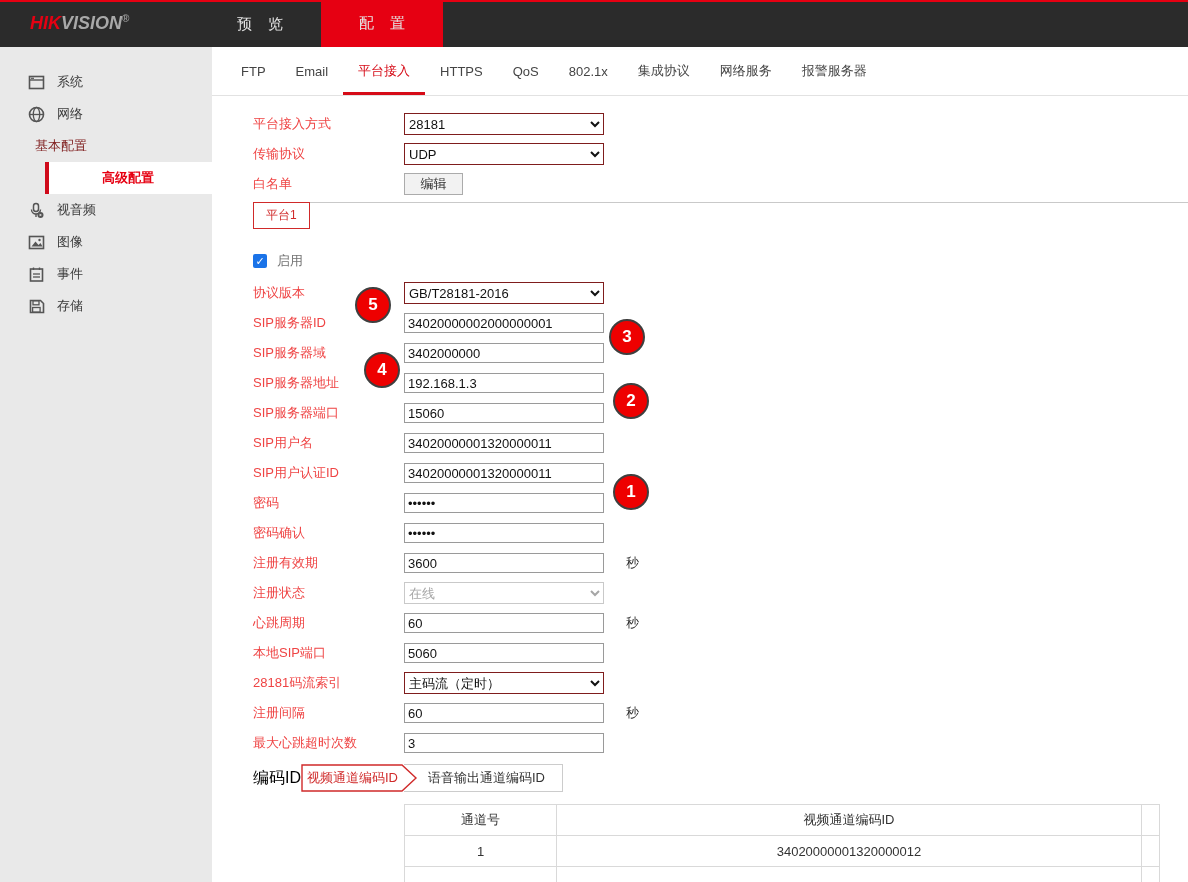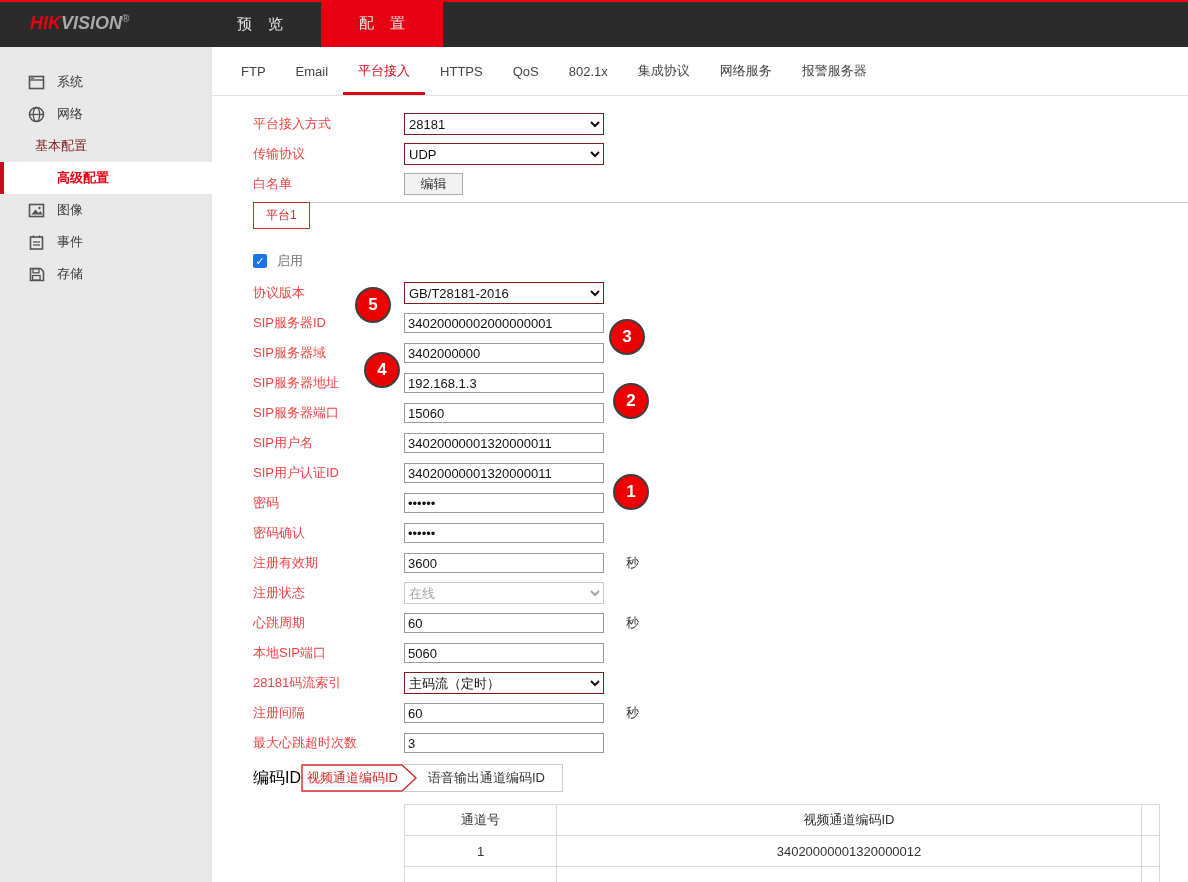--- a/index.html
+++ b/index.html
@@ -22,21 +22,21 @@
 
   
   .sidebar { position:absolute; left:0; top:47px; width:212px; height:835px;
     background:#e9e9e9; padding-top:19px; }
   .side-item { height:32px; display:flex; align-items:center; padding-left:28px;
     font-size:13px; color:#3c3c3c; cursor:pointer; }
   .side-item .sicon { width:17px; height:17px; margin-right:12px; display:inline-flex; }
   .side-sub { height:32px; display:flex; align-items:center; padding-left:35px;
     font-size:13px; color:#7f1d1d; cursor:pointer; }
   .side-sub.active { background:#fff; color:#e60012; border-left:4px solid #cf0a1a;
-    padding-left:53px; font-weight:bold; }
+    padding-left:53px; font-weight:bold;margin-left:45px; }
   .sicon svg { width:17px; height:17px; }
 
   
   .content { position:absolute; left:212px; top:47px; width:976px; height:835px; background:#fff; }
   .tabbar { height:49px; display:flex; align-items:stretch; border-bottom:1px solid #e2e2e2;
     padding-left:14px; }
   .ctab { display:flex; align-items:center; padding:0 15px; font-size:13px; color:#444;
     border-bottom:3px solid transparent; padding-top:3px; cursor:pointer; white-space:nowrap; }
   .ctab.active { color:#d60b17; border-bottom-color:#d60b17; }
 
@@ -123,20 +123,32 @@
             <line x1="1.5" y1="8.5" x2="15.5" y2="8.5" stroke="#555" stroke-width="1.3"></line>
           </svg>
       </span>
       <span>网络</span>
     </div>
     <div class="side-sub">
       <span>基本配置</span>
     </div>
     <div class="side-sub active">
       <span>高级配置</span>
+    </div>
+    <div class="side-item">
+      <span class="sicon">
+        <svg viewBox="0 0 17 17">
+            <rect x="5.5" y="1.5" width="5" height="8" rx="2.5" fill="none" stroke="#555" stroke-width="1.5"></rect>
+            <path d="M3.5 7.5 a4.5 4.5 0 0 0 9 0" fill="none" stroke="#555" stroke-width="1.4"></path>
+            <line x1="8" y1="12" x2="8" y2="15" stroke="#555" stroke-width="1.4"></line>
+            <circle cx="12.5" cy="13" r="3" fill="#555"></circle>
+            <path d="M11.6 11.7 l2.4 1.3 -2.4 1.3 z" fill="#e9e9e9"></path>
+          </svg>
+      </span>
+      <span>视音频</span>
     </div>
     <div class="side-item">
       <span class="sicon">
         <svg viewBox="0 0 17 17">
             <rect x="1.5" y="2.5" width="14" height="12" fill="none" stroke="#555" stroke-width="1.6"></rect>
             <circle cx="11.5" cy="6" r="1.2" fill="#555"></circle>
             <path d="M3.5 12.5 l4 -5 3 3.4 2 -2 2 3.6 z" fill="#555"></path>
           </svg>
       </span>
       <span>图像</span>

